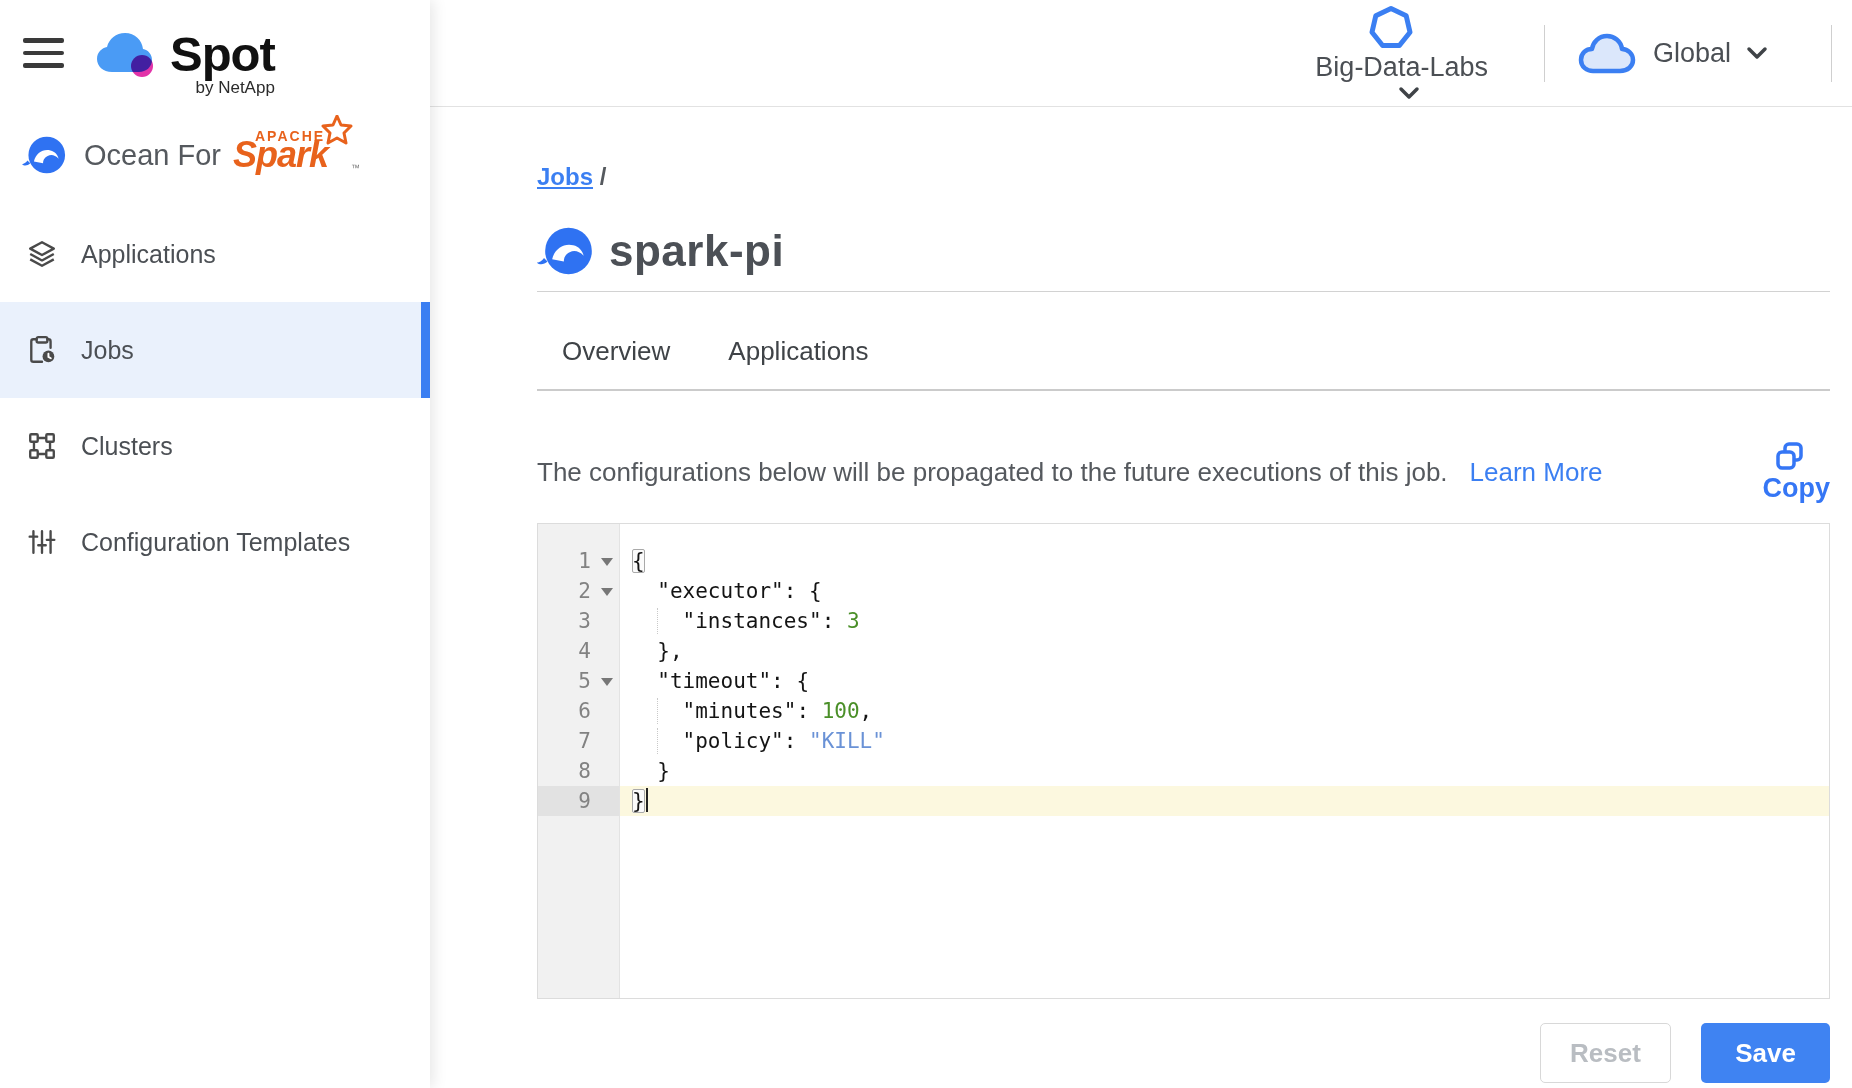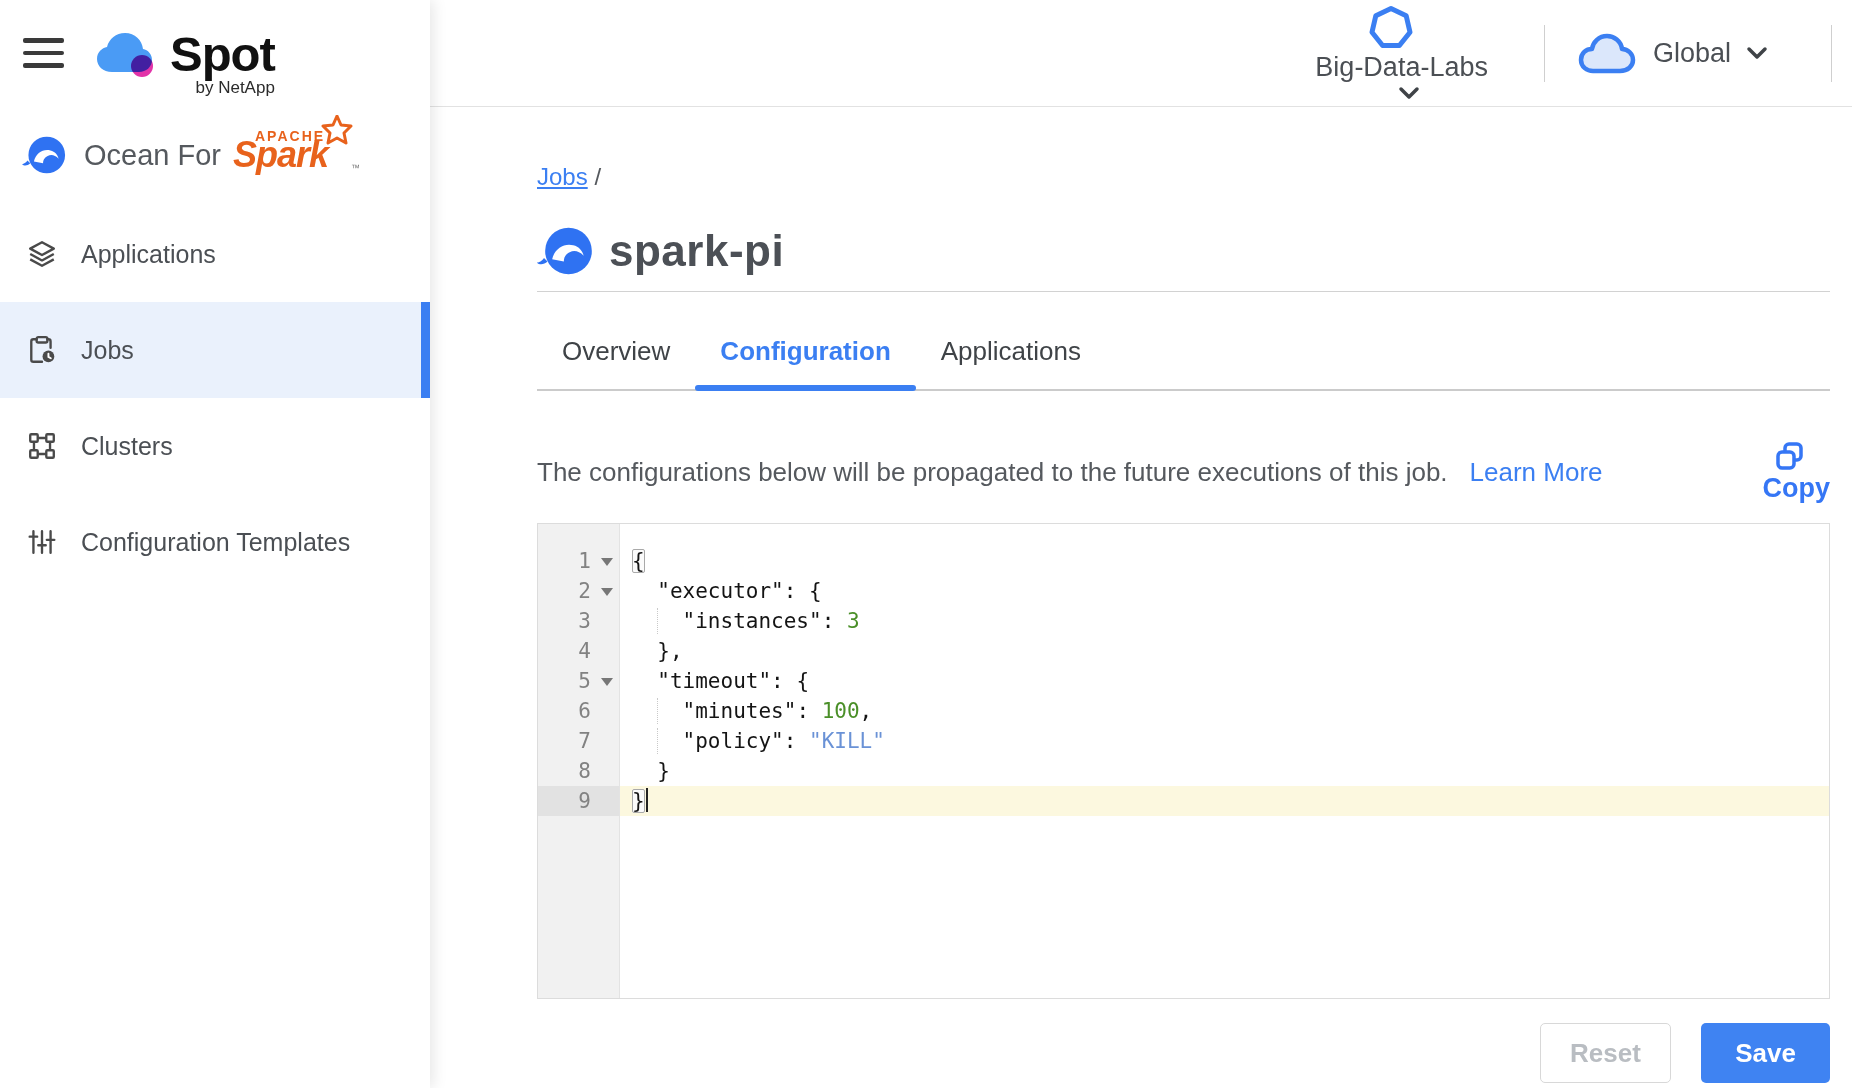--- a/index.html
+++ b/index.html
@@ -35,29 +35,29 @@
   .nav-item { position:relative; height:96px; display:flex; align-items:center; cursor:pointer; }
   .nav-item .nicon { width:30px; margin-left:27px; display:flex; }
   .nav-item .nlabel { font-size:25px; color:#4b4f54; margin-left:24px; }
   .nav-item.active { background:#eaf1fc; }
   .nav-item.active::after { content:""; position:absolute; right:0; top:0; width:9px; height:100%; background:#3b7ff2; }
 
   
   .content { position:absolute; left:430px; top:107px; width:1422px; height:981px; background:#fff; }
   .container { margin-left:107px; width:1293px; }
 
-  .breadcrumb { margin-top:56px; font-size:24px; color:#55595e; }
+  .breadcrumb { margin-top:56px; font-size:24px; color:#55595e;font-weight:bold; }
   .breadcrumb a { color:#3b7ff2; text-decoration:underline; cursor:pointer; }
 
   .title-row { margin-top:32px; display:flex; align-items:center; }
   .title-text { font-size:44px; font-weight:700; color:#4c5056; margin-left:16px; letter-spacing:0.5px; }
 
   .title-divider { margin-top:12px; height:1px; background:#d2d2d2; }
 
-  .tabs { margin-top:20px; display:flex; border-bottom:2px solid #cbcbcb; }
+  .tabs { margin-top:20px; display:flex; border-bottom:2px solid #cbcbcb;gap:8px; }
   .tab { position:relative; padding:24px 25px 22px 25px; font-size:26px; color:#3f4347; cursor:pointer; }
   .tab.active { color:#3b7ff2; font-weight:600; }
   .tab.active::after { content:""; position:absolute; left:0; right:0; bottom:-2px; height:6px; border-radius:3px; background:#3b7ff2; }
 
   .desc-row { margin-top:50px; display:flex; align-items:center; justify-content:space-between; }
   .desc-left { font-size:26px; color:#55595e; }
   .learn-more { color:#3b7ff2; margin-left:22px; cursor:pointer; }
   .copy-btn { display:flex; align-items:center; color:#3576f5; font-size:27px; font-weight:700; cursor:pointer;flex-direction:column; }
   .copy-btn .ctext { margin-left:12px; }
 
@@ -141,21 +141,20 @@
             <path d="M13 31 c2-9 10-14 18-12 c5 1 8 5 9 9 c-4-4-8-5-12-3 c-4 2-5 5-5 8 z" fill="#ffffff"></path>
           </svg>
         </span>
         <span class="title-text">spark-pi</span>
       </div>
 
       <div class="title-divider"></div>
 
       <div class="tabs">
         <div class="tab">Overview</div>
-        <div class="tab active">Configuration</div>
         <div class="tab">Applications</div>
       </div>
 
       <div class="desc-row">
         <div class="desc-left">
           <span>The configurations below will be propagated to the future executions of this job.</span><span class="learn-more">Learn More</span>
         </div>
         <div class="copy-btn">
           <span>
             <svg width="32" height="32" viewBox="0 0 32 32">

